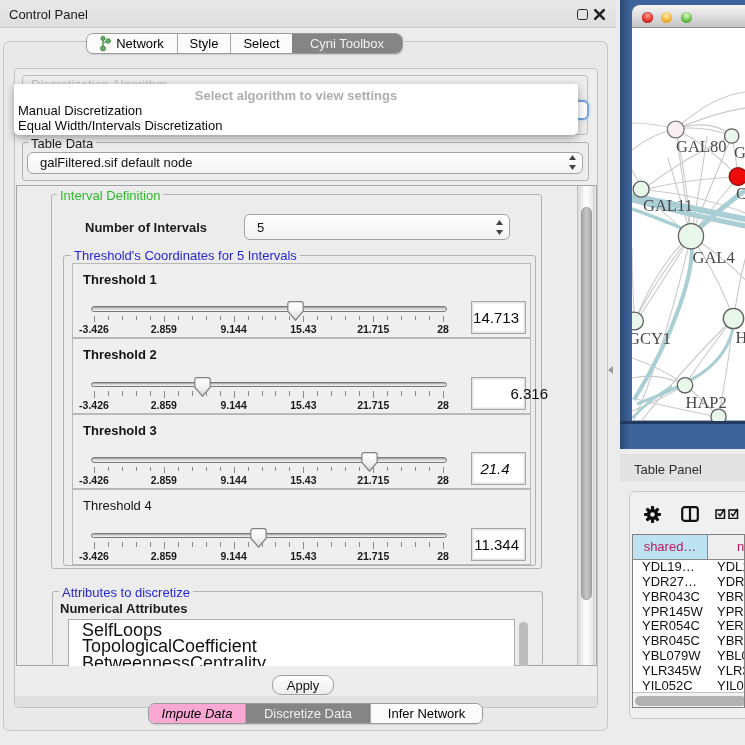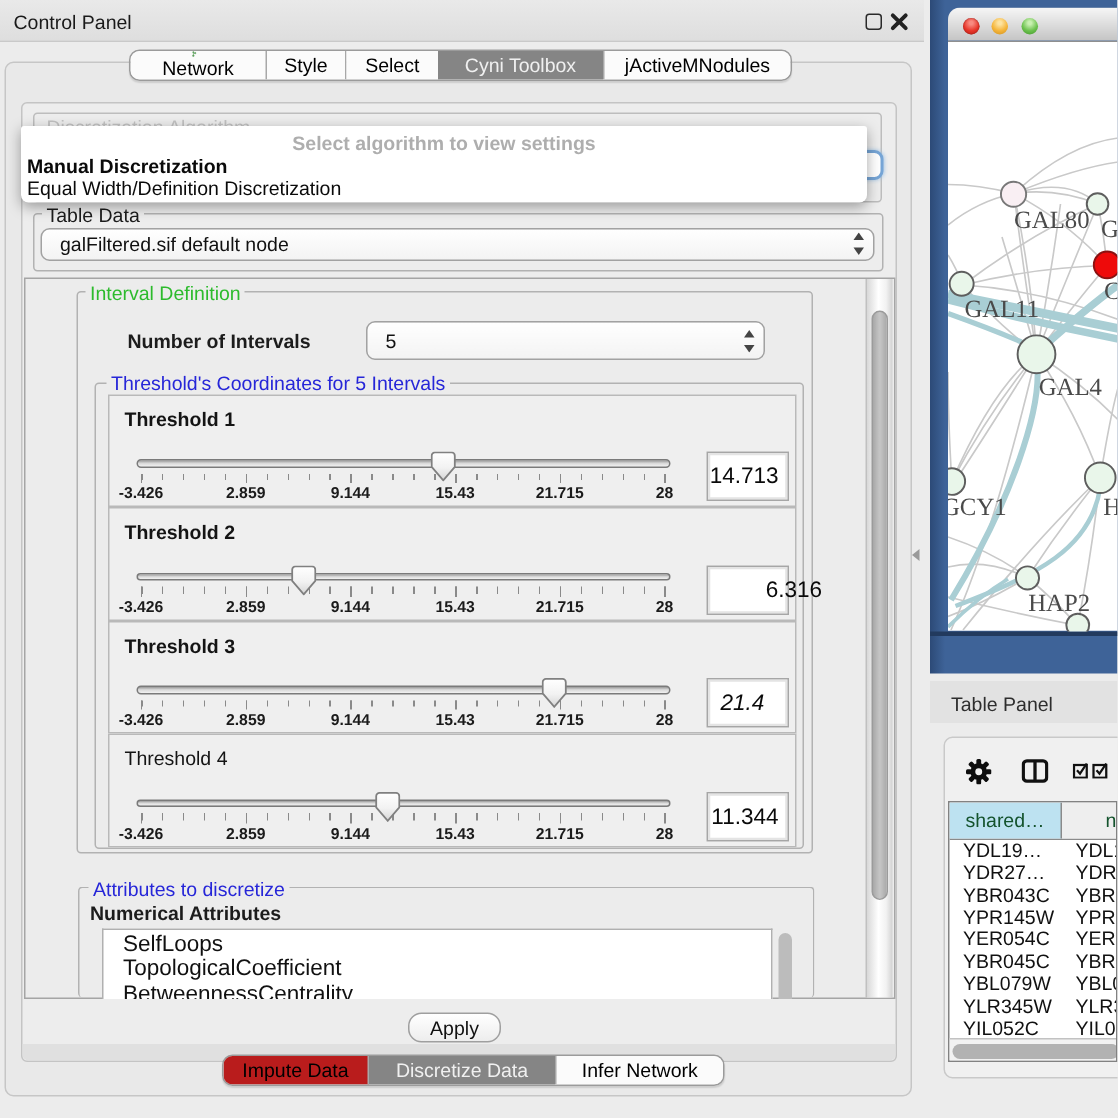--- a/index.html
+++ b/index.html
@@ -20,34 +20,33 @@
 
 <svg class="abs" style="left:592.5px;top:8px;" width="13" height="13" viewBox="0 0 13 13">
     <path d="M2.2 2.2 L10.8 10.8 M10.8 2.2 L2.2 10.8" stroke="#222" stroke-width="2.6" stroke-linecap="round"></path>
   </svg>
 
 <div class="abs" style="left:2.5px;top:41px;width:605px;height:690px;background:#e9e9e9;border:1px solid #c6c6c6;border-radius:6px;"></div>
 
 <div class="abs" style="left:14px;top:68px;width:584px;height:640px;background:#ededed;border:1px solid #c4c4c4;border-radius:4px;"></div>
 
 <div id="toptabs" class="abs" style="left:86px;top:33px;height:21px;display:flex;border:1px solid #9b9b9b;border-radius:7px;overflow:hidden;box-shadow:0 1px 1px rgba(0,0,0,0.12);font-size:13px;">
-  <div style="width:91px;background:#fbfbfb;display:flex;align-items:center;justify-content:center;border-right:1px solid #a8a8a8;flex-direction:column;">
+  <div style="width:91px;background:#fbfbfb;display:flex;align-items:center;justify-content:center;border-right:1px solid #a8a8a8;">
     <svg width="11" height="17" viewBox="0 0 11 17" style="margin-right:5px;">
         <line x1="3" y1="4" x2="3" y2="13" stroke="#4f9a4f" stroke-width="1.4"></line>
         <line x1="3" y1="8" x2="8" y2="6" stroke="#4f9a4f" stroke-width="1.2"></line>
         <circle cx="3" cy="3.4" r="2.1" fill="#63b063" stroke="#3c7d3c" stroke-width="0.8"></circle>
         <circle cx="8.2" cy="6" r="2.3" fill="#63b063" stroke="#3c7d3c" stroke-width="0.8"></circle>
         <circle cx="3" cy="13.4" r="2.5" fill="#63b063" stroke="#3c7d3c" stroke-width="0.8"></circle>
       </svg>
     <span>Network</span>
   </div>
   <div style="width:53px;background:#fbfbfb;display:flex;align-items:center;justify-content:center;border-right:1px solid #a8a8a8;">Style</div>
   <div style="width:61px;background:#fbfbfb;display:flex;align-items:center;justify-content:center;">Select</div>
   <div style="width:110px;background:#858585;color:#f0f0f0;display:flex;align-items:center;justify-content:center;">Cyni Toolbox</div>
-  <div style="width:125px;background:#fbfbfb;display:flex;align-items:center;justify-content:center;border-left:1px solid #a8a8a8;">jActiveMNodules</div>
 </div>
 
 <div class="abs" style="left:22px;top:74.5px;width:566px;height:60px;border:1px solid #bdbdbd;border-radius:3px;"></div>
 <div class="abs grouplabel" style="left:28px;top:77px;color:#c2c2c2;">Discretization Algorithm</div>
 
 <div class="abs" style="left:555px;top:100px;width:34px;height:20px;background:#fff;border:2.5px solid #76a5d6;border-radius:6px;box-shadow:0 0 3px #9cc1e4;"></div>
 
 <div class="abs" style="left:22px;top:142px;width:566.5px;height:38.5px;border:1px solid #b2b2b2;border-radius:3px;"></div>
 <div class="abs grouplabel" style="left:28px;top:135.5px;color:#1c1c1c;">Table Data</div>
 <div class="abs" style="left:27px;top:151.5px;width:555.5px;height:22px;background:linear-gradient(#ffffff,#f3f3f3);border:1px solid #a2a2a2;border-radius:6px;"></div>
@@ -170,35 +169,35 @@
   <div style="position:absolute;left:300.2px;top:59.5px;transform:translateX(-50%);font-size:10.5px;font-weight:bold;color:#1a1a1a;">21.715</div>
   <div style="position:absolute;left:370.0px;top:59.5px;transform:translateX(-50%);font-size:10.5px;font-weight:bold;color:#1a1a1a;">28</div>
   <div style="position:absolute;left:398px;top:37.5px;width:55px;height:33px;background:#fff;border:1px solid #a6a6a6;box-shadow:inset 0 0 0 1.5px #e4e4e4;"></div>
   <div style="position:absolute;left:398px;top:37.5px;width:48px;height:33px;font-size:15px;color:#0a0a0a;text-align:right;line-height:33px;">11.344</div>
 </div>
 
 <div class="abs" style="left:52px;top:591px;width:490.5px;height:74px;border:1px solid #b2b2b2;border-radius:3px;border-bottom:none;"></div>
 <div class="abs" style="left:59px;top:584.5px;font-size:13px;background:#ececec;padding:0 3px;color:#2626d8;">Attributes to discretize</div>
 <div class="abs" style="left:60px;top:600.5px;font-size:13px;font-weight:bold;color:#1c1c1c;">Numerical Attributes</div>
 <div class="abs" style="left:68px;top:619px;width:447px;height:46.5px;background:#fff;border:1px solid #b0b0b0;border-bottom:none;overflow:hidden;">
-  <div style="font-size:15px;color:#111;padding:2px 0 0 13px;line-height:16.4px;">SelfLoops<br>TopologicalCoefficient<br>BetweennessCentrality</div>
+  <div style="font-size:18px;color:#111;padding:2px 0 0 13px;line-height:16.4px;">SelfLoops<br>TopologicalCoefficient<br>BetweennessCentrality</div>
 </div>
 <div class="abs" style="left:518.5px;top:622px;width:9.5px;height:43.5px;background:#bcbcbc;border-radius:5px 5px 0 0;"></div>
 
 <div class="abs" style="left:14px;top:84px;width:564px;height:50.5px;background:#fff;border-radius:2px 2px 5px 5px;box-shadow:0 3px 9px rgba(0,0,0,0.35);"></div>
 <div class="abs" style="left:14px;top:88px;width:564px;text-align:center;font-size:13px;font-weight:bold;color:#aeaeae;">Select algorithm to view settings</div>
-<div class="abs" style="left:18px;top:103px;font-size:13px;font-weight:bold;color:#0a0a0a;">Manual Discretization</div>
-<div class="abs" style="left:18px;top:117.5px;font-size:13px;color:#0a0a0a;">Equal Width/Definition Discretization</div>
+<div class="abs" style="left:18px;top:103px;font-size:13px;font-weight:normal;color:#0a0a0a;">Manual Discretization</div>
+<div class="abs" style="left:18px;top:117.5px;font-size:13px;color:#0a0a0a;">Equal Width/Intervals Discretization</div>
 
 <div class="abs" style="left:15px;top:696px;width:582px;height:11px;background:#e0e0e0;border-radius:0 0 4px 4px;"></div>
 
 <div class="abs" style="left:272px;top:675px;width:62px;height:20px;background:linear-gradient(#ffffff,#ededed);border:1px solid #9f9f9f;border-radius:9px;text-align:center;font-size:13px;line-height:19px;color:#111;">Apply</div>
 
 <div class="abs" style="left:148px;top:703px;height:21px;display:flex;border:1px solid #9b9b9b;border-radius:7px;overflow:hidden;box-shadow:0 1px 1px rgba(0,0,0,0.12);font-size:13px;">
-  <div style="width:97px;background:#b91c1c;display:flex;align-items:center;justify-content:center;border-right:1px solid #a8a8a8;">Impute Data</div>
+  <div style="width:97px;background:#f9a8d4;display:flex;align-items:center;justify-content:center;border-right:1px solid #a8a8a8;font-style:italic;">Impute Data</div>
   <div style="width:124px;background:#858585;color:#f0f0f0;display:flex;align-items:center;justify-content:center;">Discretize Data</div>
   <div style="width:112px;background:#fbfbfb;display:flex;align-items:center;justify-content:center;border-left:1px solid #a8a8a8;">Infer Network</div>
 </div>
 
 <div class="abs" style="left:608px;top:366px;width:0;height:0;border-top:4px solid transparent;border-bottom:4px solid transparent;border-right:5px solid #9a9a9a;"></div>
 
 <div class="abs" style="left:620px;top:0;width:125px;height:449px;background:linear-gradient(90deg,#2c4a77,#3e6398 8%,#3e6398);"></div>
 <div class="abs" style="left:631.5px;top:5px;width:113.5px;height:23px;background:linear-gradient(#f6f6f6,#c5c5c5);border-bottom:1px solid #8f8f8f;border-radius:8px 0 0 0;"></div>
 
 <div class="abs" style="left:641.5px;top:12px;width:11px;height:11px;border-radius:50%;background:radial-gradient(circle at 50% 30%,#f88a80 12%,#e8362a 55%,#b91e14);box-shadow:inset 0 0 1px #801510;"></div>
@@ -312,21 +311,21 @@
 <svg class="abs" style="left:714.5px;top:508px;" width="11" height="11" viewBox="0 0 11 11">
     <rect x="1" y="2" width="8.5" height="8.5" fill="none" stroke="#111" stroke-width="1.5"></rect>
     <path d="M3 5.5 L5 7.8 L9.5 1" fill="none" stroke="#111" stroke-width="1.5"></path>
   </svg>
 <svg class="abs" style="left:727.5px;top:508px;" width="11" height="11" viewBox="0 0 11 11">
     <rect x="1" y="2" width="8.5" height="8.5" fill="none" stroke="#111" stroke-width="1.5"></rect>
     <path d="M3 5.5 L5 7.8 L9.5 1" fill="none" stroke="#111" stroke-width="1.5"></path>
   </svg>
 
 <div class="abs" style="left:632px;top:533.5px;width:113px;height:174.5px;border:1px solid #828282;background:#fff;overflow:hidden;">
-  <div style="display:flex;height:25px;border-bottom:1px solid #8a8a8a;font-size:13px;color:#14532d;">
+  <div style="display:flex;height:25px;border-bottom:1px solid #8a8a8a;font-size:13px;color:#be185d;">
     <div style="width:75px;flex:none;background:#bde2f1;border-right:1px solid #8a8a8a;text-align:center;line-height:24px;">shared…</div>
     <div style="width:60px;flex:none;background:#eeeeee;padding-left:29px;line-height:24px;white-space:nowrap;">name</div>
   </div>
   <div style="font-size:13px;color:#111;line-height:14.85px;padding-top:0.5px;white-space:nowrap;">
     <div style="display:flex;">
         <div style="width:75px;flex:none;padding-left:9px;">YDL19…</div>
         <div style="padding-left:9px;">YDL194W</div>
       </div>
     <div style="display:flex;">
         <div style="width:75px;flex:none;padding-left:9px;">YDR27…</div>

